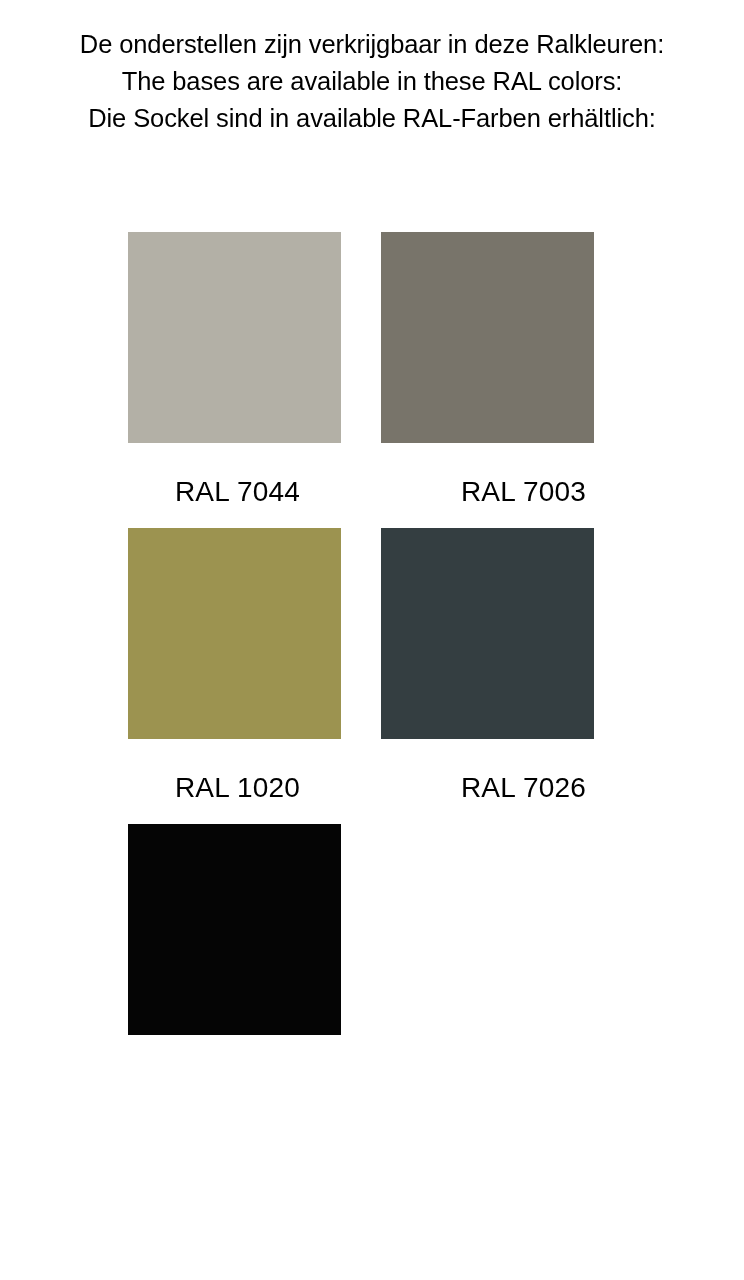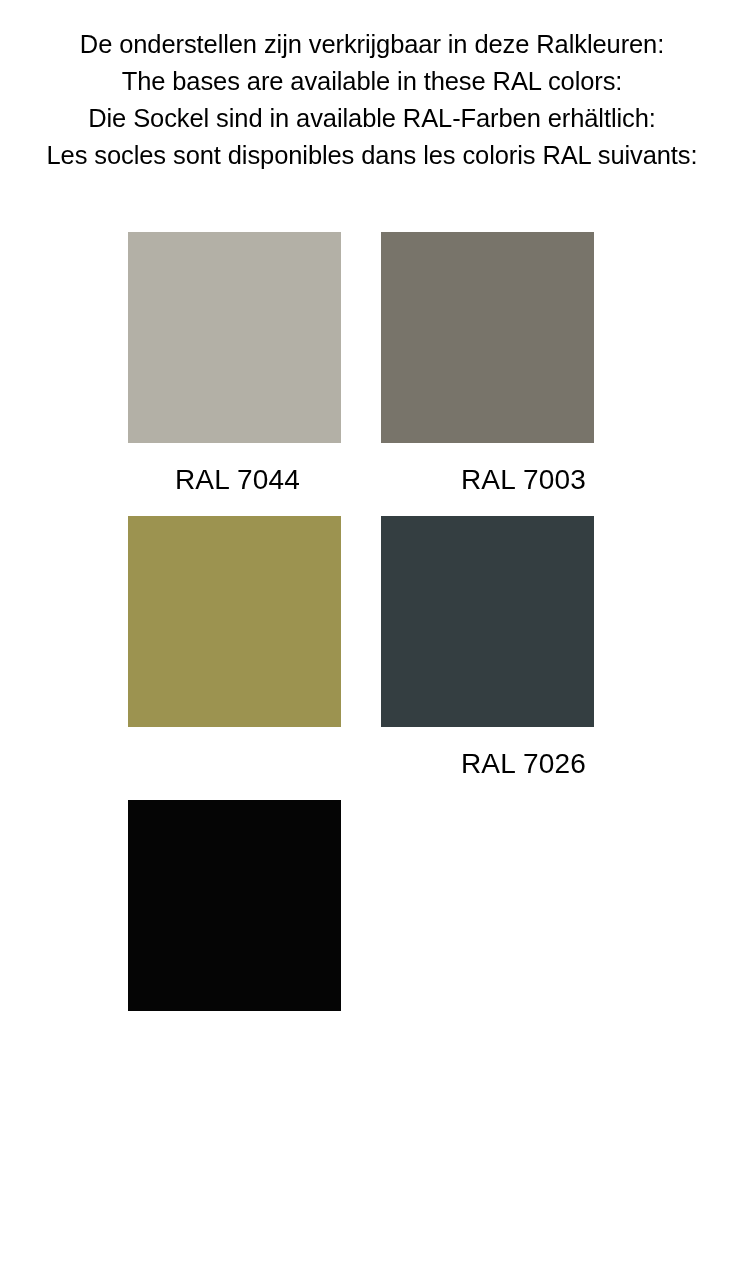--- a/index.html
+++ b/index.html
@@ -61,21 +61,21 @@
     margin-right: 0;
   }
   .swatch-chip {
     width: 213px;
     height: 211px;
     display: block;
     box-sizing: border-box;
   }
   .swatch-label {
     display: block;
-    margin-top: 20px;
+    margin-top: 32px;
     font-size: 28px;
     line-height: 34px;
     text-align: center;
     color: #000000;
     letter-spacing: 0.2px;
     white-space: nowrap;
   }
   
   .swatch-row > .swatch-cell:nth-child(1) .swatch-label {
     padding-left: 6px;
@@ -87,39 +87,39 @@
 </style>
 </head>
 <body style="background-color: rgb(255, 255, 255);">
 
 <div class="page">
 
   <div class="header">
     <span class="header-line">De onderstellen zijn verkrijgbaar in deze Ralkleuren:</span>
     <span class="header-line">The bases are available in these RAL colors:</span>
     <span class="header-line">Die Sockel sind in available RAL-Farben erhältlich:</span>
-    <span class="header-line">Les socles sont disponibles dans les coloris RAL suivants:</span>
   </div>
 
   <div class="swatch-grid">
 
     <div class="swatch-row">
       <div class="swatch-cell">
         <span class="swatch-chip" style="background-color: rgb(179, 176, 166);"></span>
         <span class="swatch-label">RAL 7044</span>
       </div>
       <div class="swatch-cell">
         <span class="swatch-chip" style="background-color: rgb(120, 116, 106);"></span>
         <span class="swatch-label">RAL 7003</span>
       </div>
     </div>
 
     <div class="swatch-row">
       <div class="swatch-cell">
         <span class="swatch-chip" style="background-color: rgb(156, 147, 80);"></span>
+        <span class="swatch-label">RAL 1020</span>
       </div>
       <div class="swatch-cell">
         <span class="swatch-chip" style="background-color: rgb(52, 62, 65);"></span>
         <span class="swatch-label">RAL 7026</span>
       </div>
     </div>
 
     <div class="swatch-row">
       <div class="swatch-cell">
         <span class="swatch-chip" style="background-color: rgb(5, 5, 5);"></span>

